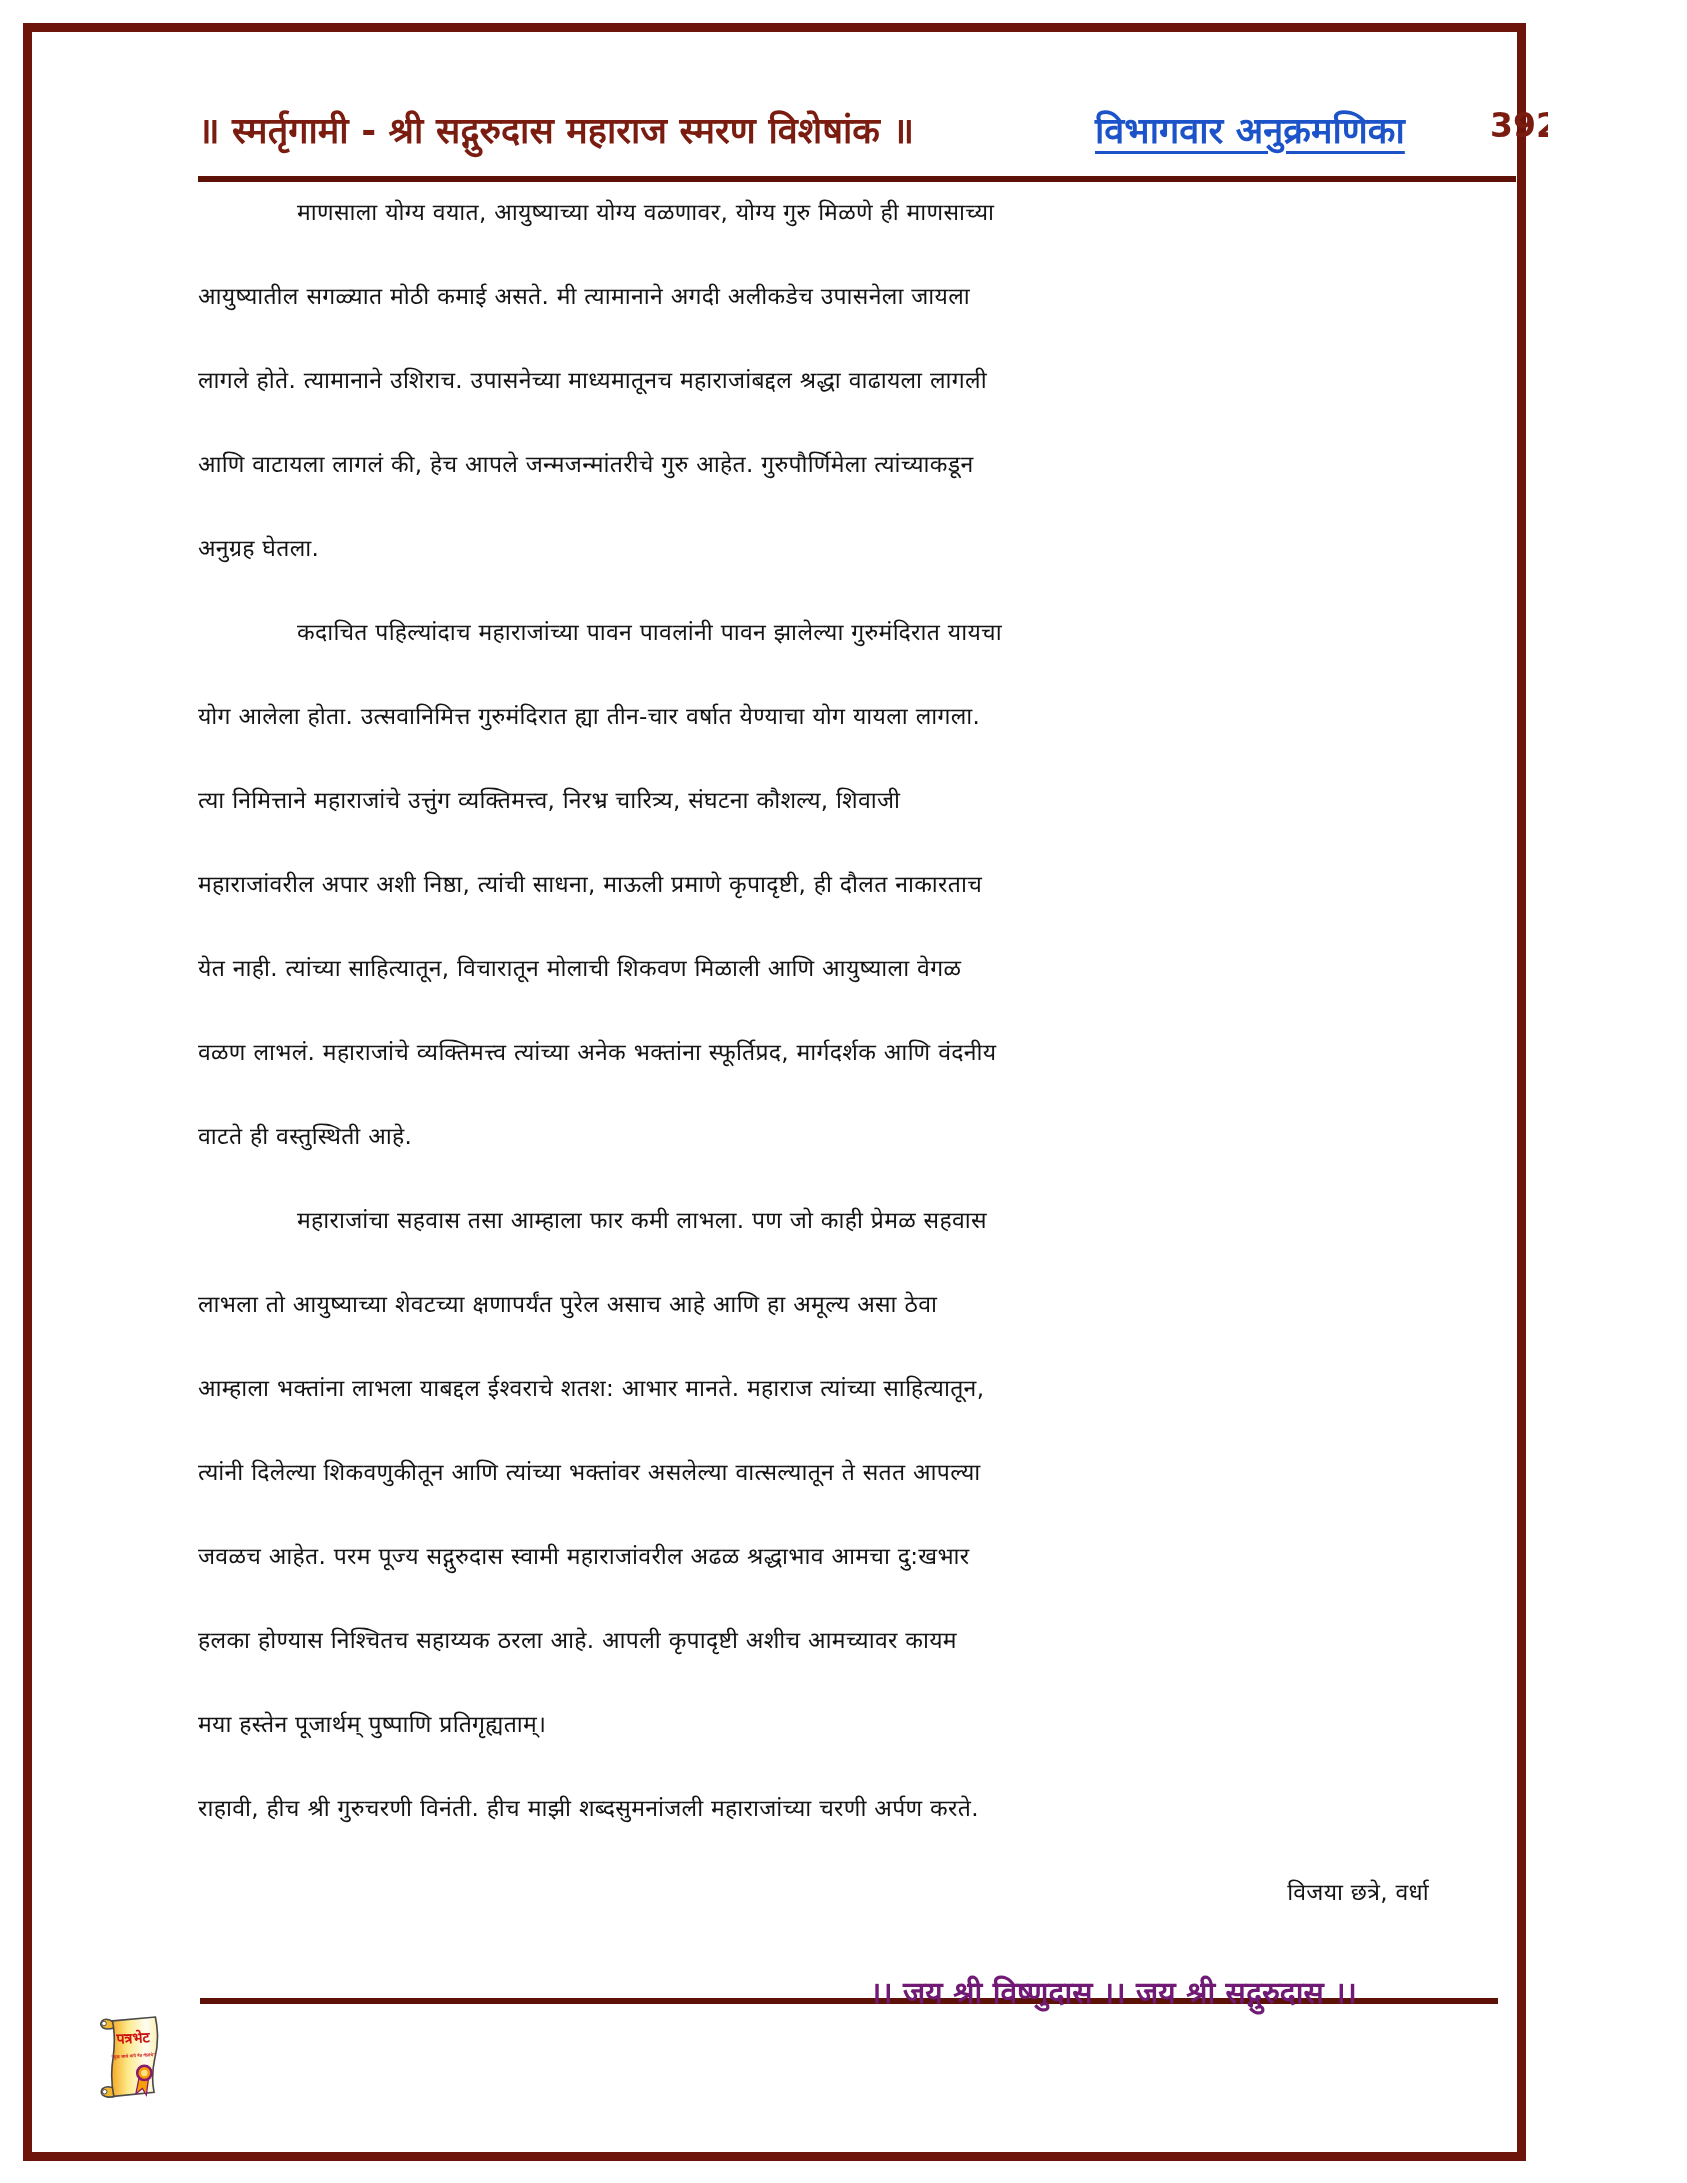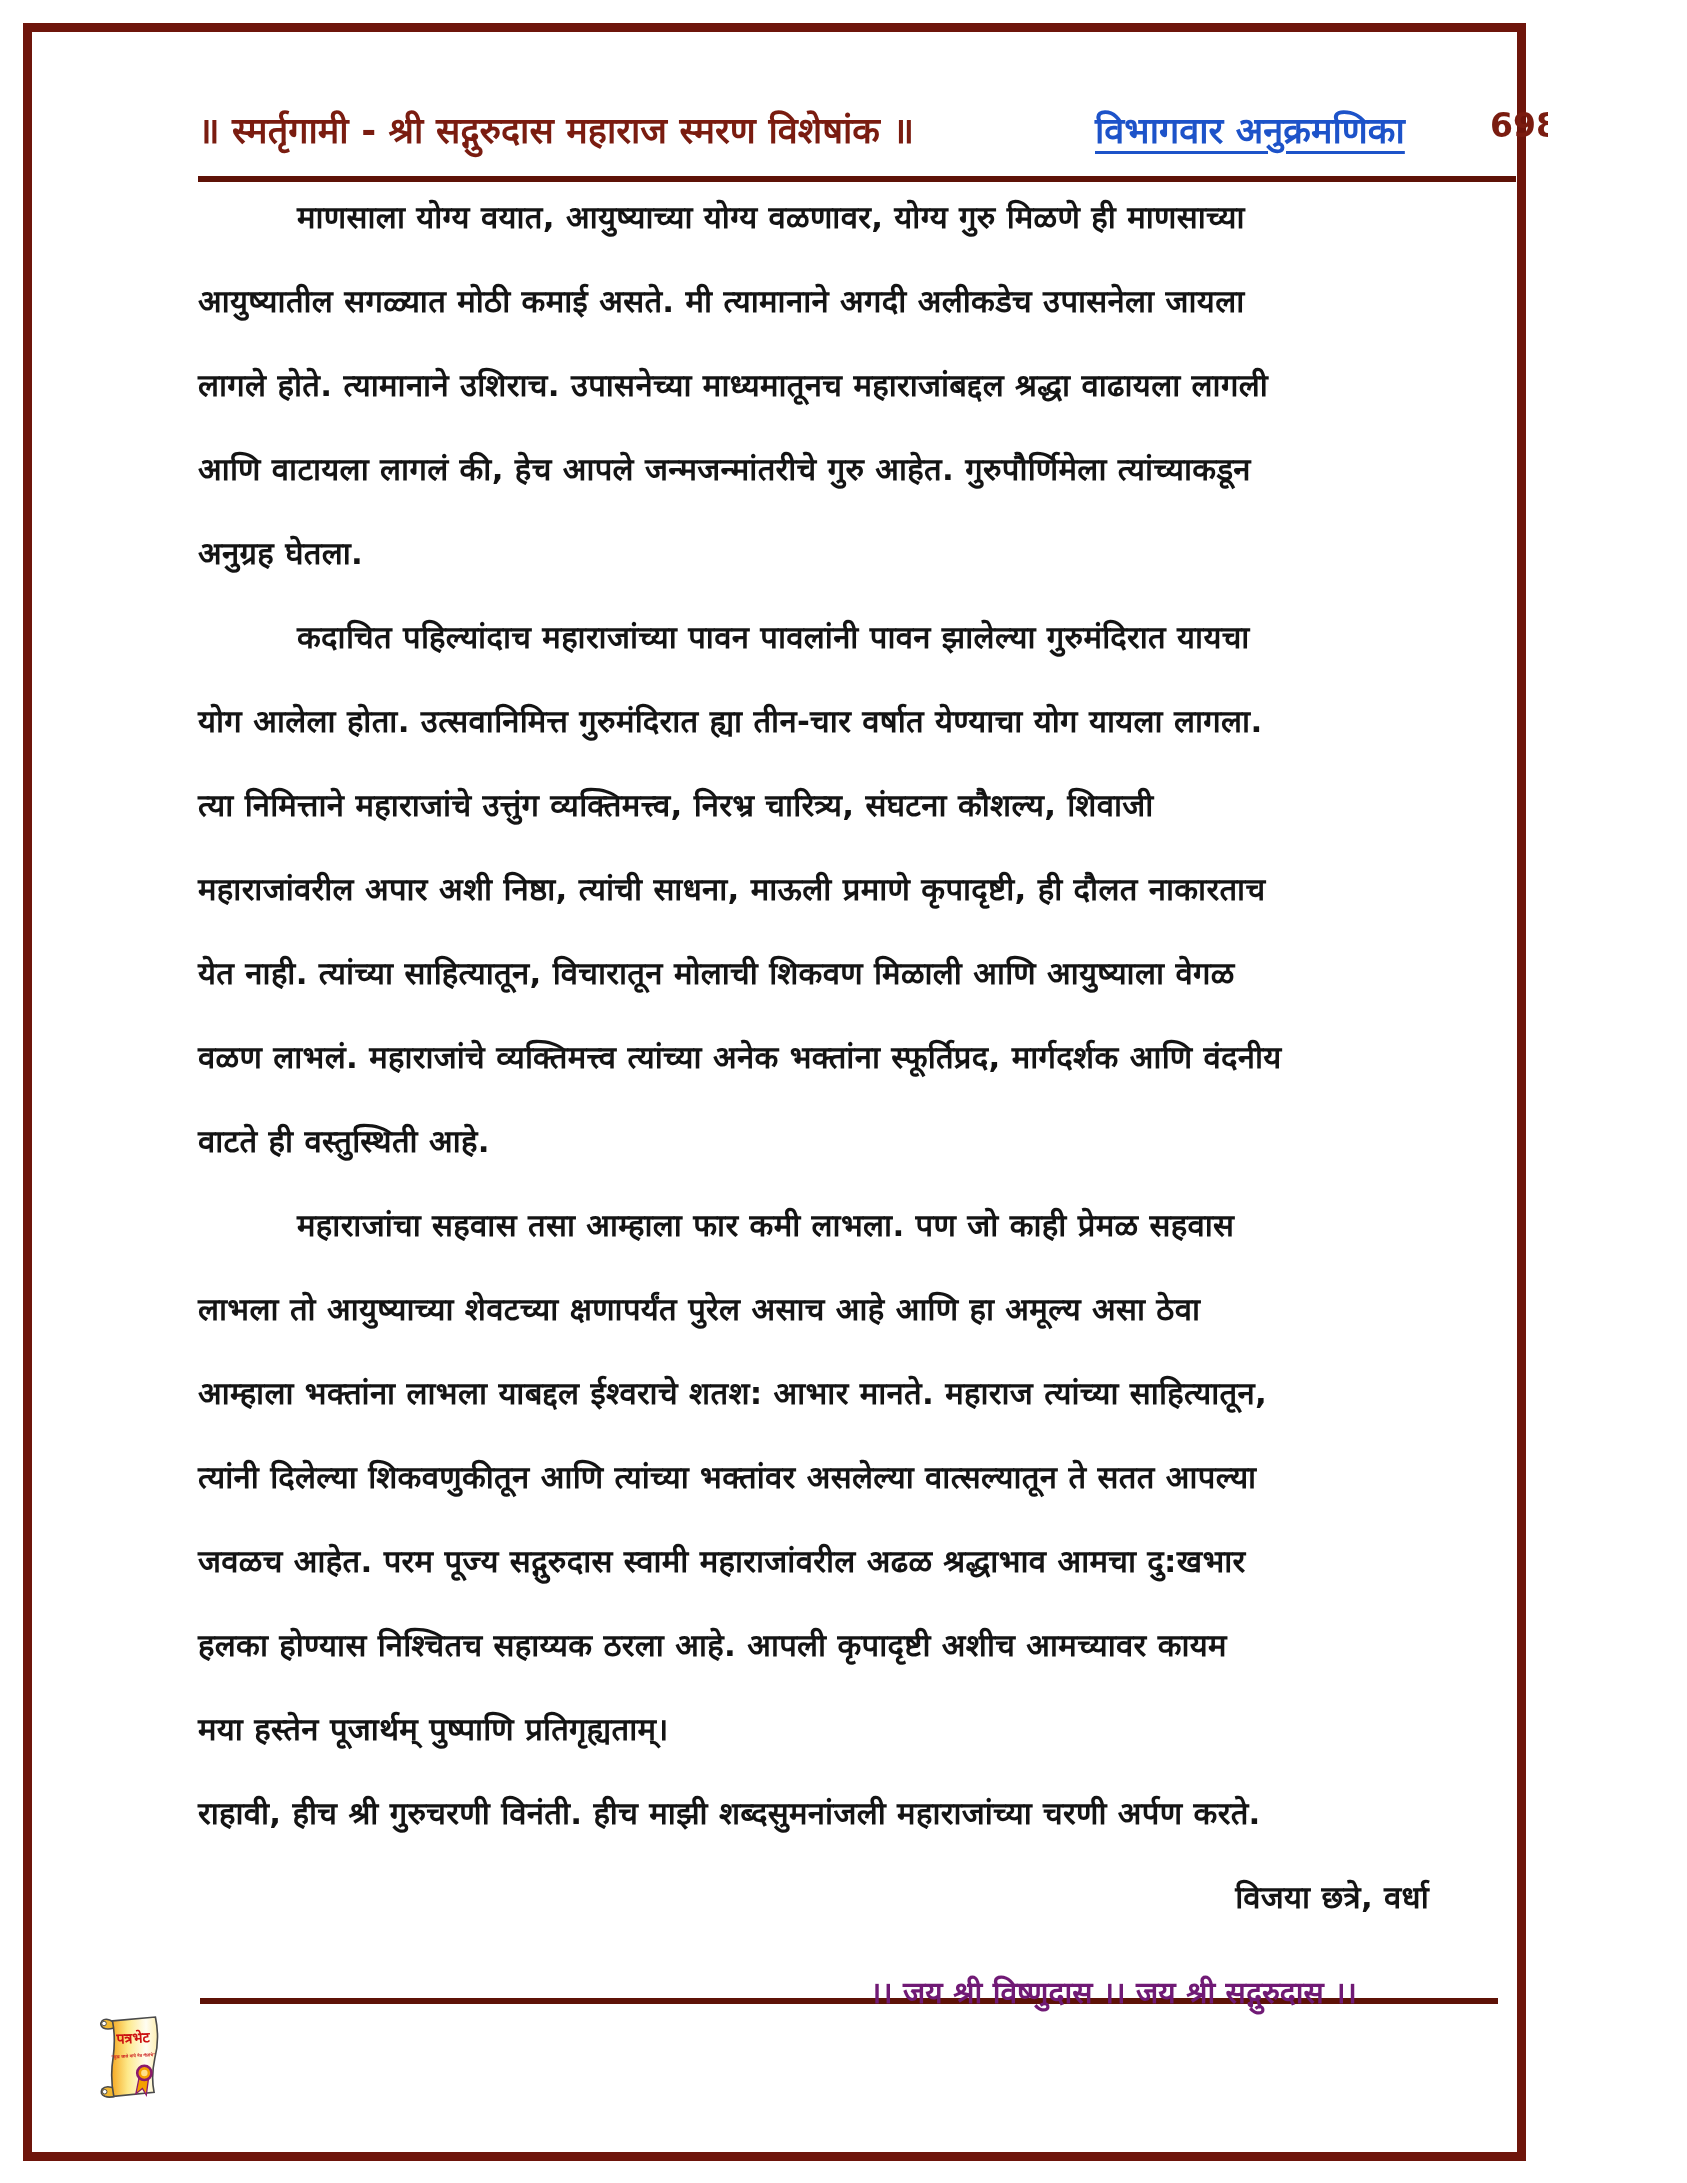--- a/index.html
+++ b/index.html
@@ -23,21 +23,21 @@
   .hdr-page {
     position:absolute; left:1490px; top:106px; font-size:33px; font-weight:bold;
     color:#7a1c10;
   }
   .rule { position:absolute; background:#5e1207; height:6px; }
   .rule-header { left:198px; top:176px; width:1318px; }
   .rule-footer { left:200px; top:1998px; width:1298px; }
   
   .body-text {
     position:absolute; left:198px; top:195px; width:1295px;
-    font-size:31px; color:#141414; font-weight:700; letter-spacing:0.3px;
+    font-size:23px; color:#141414; font-weight:400; letter-spacing:0.3px;
   }
   .line { height:84px; white-space:nowrap; overflow:visible; }
   .line.indent { padding-left:99px; }
   .signature { height:84px; text-align:right; padding-right:64px; white-space:nowrap; }
   
   .footer-blessing {
     position:absolute; right:191px; top:1971px; font-size:30px; font-weight:bold;
     color:#701a75; white-space:nowrap;
   }
   
@@ -46,21 +46,21 @@
 </style>
 </head>
 <body>
 
 <div class="page">
 
   <div class="page-frame"></div>
 
   <div class="hdr-title">॥ स्मर्तृगामी - श्री सद्गुरुदास महाराज स्मरण विशेषांक ॥</div>
   <div class="hdr-link">विभागवार अनुक्रमणिका</div>
-  <div class="hdr-page">698</div>
+  <div class="hdr-page">392</div>
   <div class="rule rule-header"></div>
 
   <div class="body-text">
     <div class="line indent">माणसाला योग्य वयात, आयुष्याच्या योग्य वळणावर, योग्य गुरु मिळणे ही माणसाच्या</div>
     <div class="line">आयुष्यातील सगळ्यात मोठी कमाई असते. मी त्यामानाने अगदी अलीकडेच उपासनेला जायला</div>
     <div class="line">लागले होते. त्यामानाने उशिराच. उपासनेच्या माध्यमातूनच महाराजांबद्दल श्रद्धा वाढायला लागली</div>
     <div class="line">आणि वाटायला लागलं की, हेच आपले जन्मजन्मांतरीचे गुरु आहेत. गुरुपौर्णिमेला त्यांच्याकडून</div>
     <div class="line">अनुग्रह घेतला.</div>
     <div class="line indent">कदाचित पहिल्यांदाच महाराजांच्या पावन पावलांनी पावन झालेल्या गुरुमंदिरात यायचा</div>
     <div class="line">योग आलेला होता. उत्सवानिमित्त गुरुमंदिरात ह्या तीन-चार वर्षात येण्याचा योग यायला लागला.</div>

